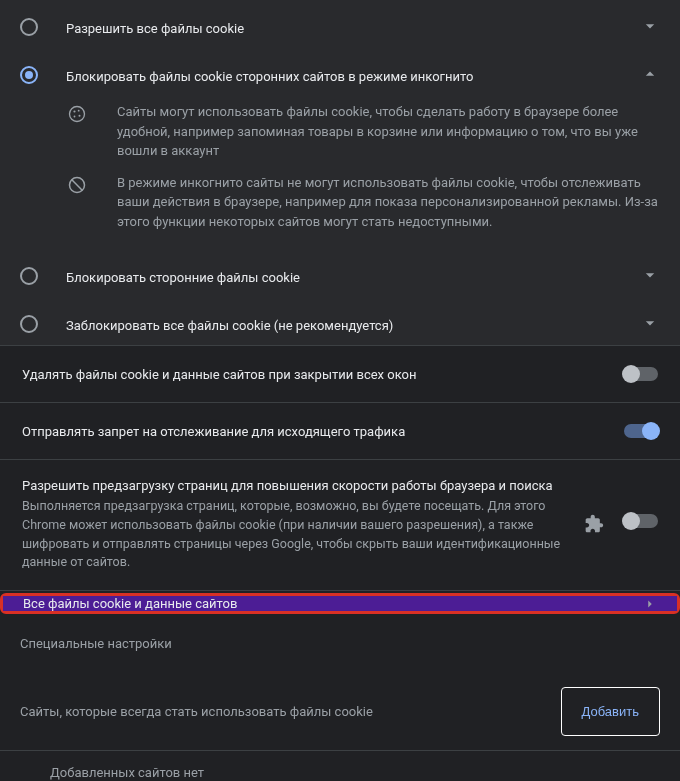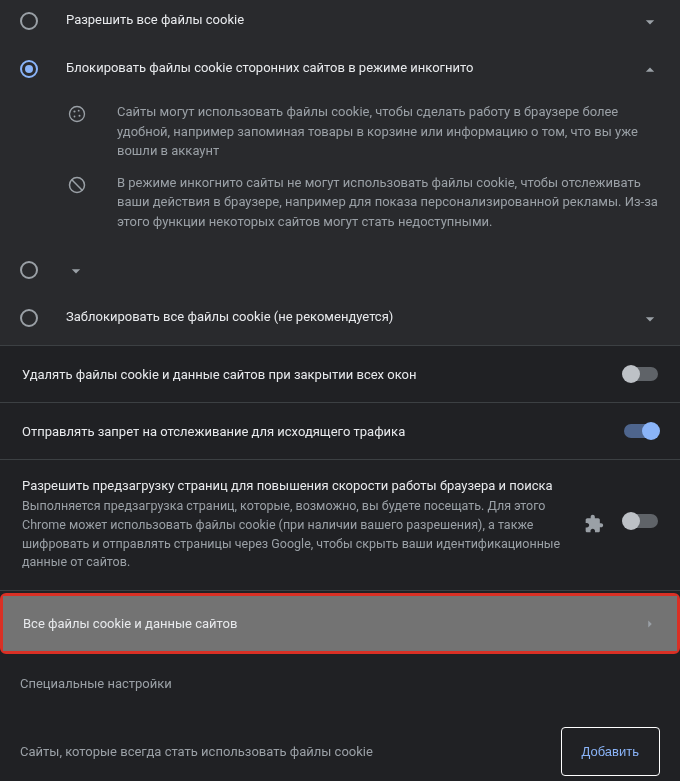--- a/index.html
+++ b/index.html
@@ -12,21 +12,21 @@
     height: 781px;
     overflow: hidden;
   }
   .card {
     background: #292a2d;
     border-radius: 0;
     padding: 0;
   }
   .radio-row {
     display: flex;
-    align-items: flex-start;
+    align-items: flex-end;
     padding: 12px 20px;
     min-height: 48px;
     cursor: pointer;
   }
   .radio {
     width: 18px; height: 18px;
     border: 2px solid #9aa0a6;
     border-radius: 50%;
     flex-shrink: 0;
     margin-right: 28px;
@@ -111,22 +111,22 @@
   .toggle.on::after { background: #8ab4f8; right: -2px; }
   .ext-icon {
     width: 20px; height: 20px;
     color: #9aa0a6;
     margin-right: 20px;
     flex-shrink: 0;
   }
   .nav-row {
     display: flex;
     align-items: center;
-    padding: 20px 20px;
-    background: #737373;
+    padding: 0 20px;
+    background: #4c1d95;
     cursor: pointer;
   }
   .nav-label { flex: 1; color: #e8eaed; font-size: 13px; }
   .highlight-box {
     border: 3px solid #d93025;
     border-radius: 6px;
     margin: 2px 0;
   }
   .section-header {
     padding: 20px 20px 8px;
@@ -190,20 +190,21 @@
       <svg class="desc-icon" viewBox="0 0 24 24">
         <circle cx="12" cy="12" r="9" fill="none" stroke="currentColor" stroke-width="1.8"></circle>
         <line x1="5.5" y1="5.5" x2="18.5" y2="18.5" stroke="currentColor" stroke-width="1.8"></line>
       </svg>
       <div class="desc-text">В режиме инкогнито сайты не могут использовать файлы cookie, чтобы отслеживать ваши действия в браузере, например для показа персонализированной рекламы. Из-за этого функции некоторых сайтов могут стать недоступными.</div>
     </div>
   </div>
 
   <div class="radio-row">
     <div class="radio"></div>
+    <div class="radio-label">Блокировать сторонние файлы cookie</div>
     <svg class="chevron" viewBox="0 0 24 24">
         <path fill="currentColor" d="M7 10l5 5 5-5z"></path>
       </svg>
   </div>
 
   <div class="radio-row">
     <div class="radio"></div>
     <div class="radio-label">Заблокировать все файлы cookie (не рекомендуется)</div>
     <svg class="chevron" viewBox="0 0 24 24">
         <path fill="currentColor" d="M7 10l5 5 5-5z"></path>

